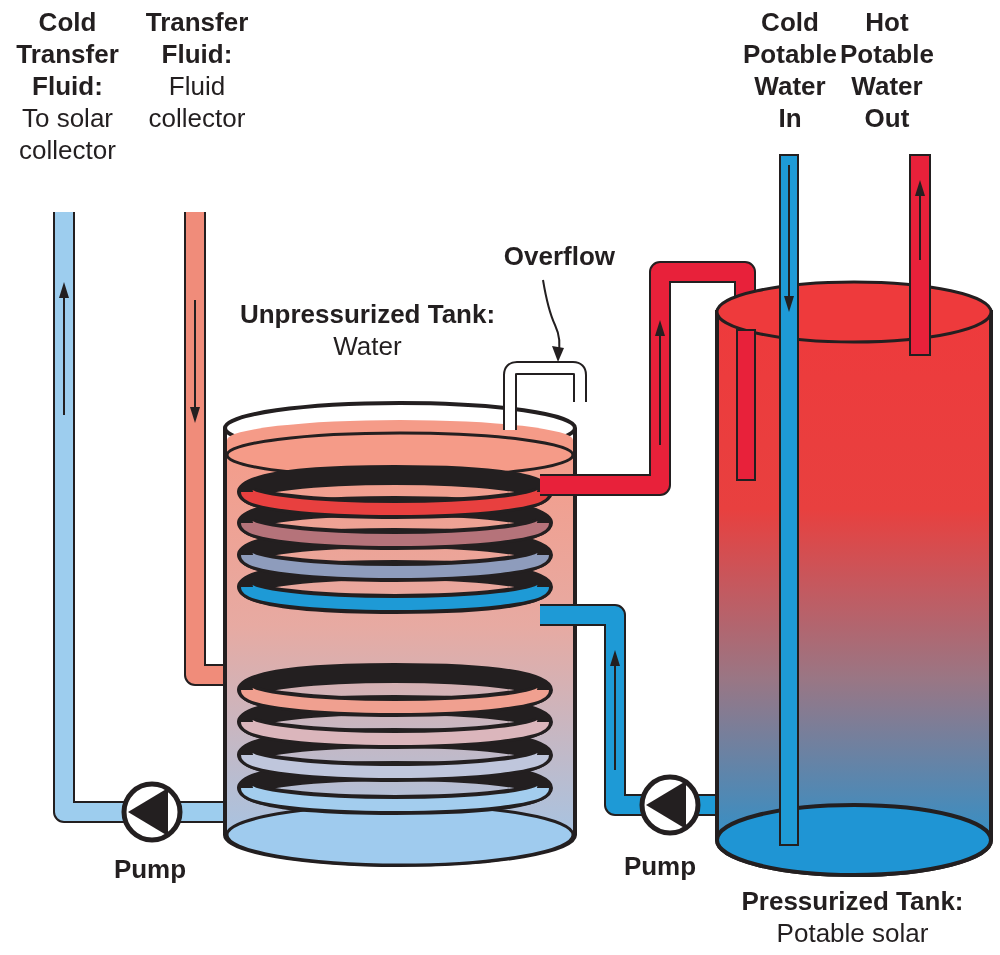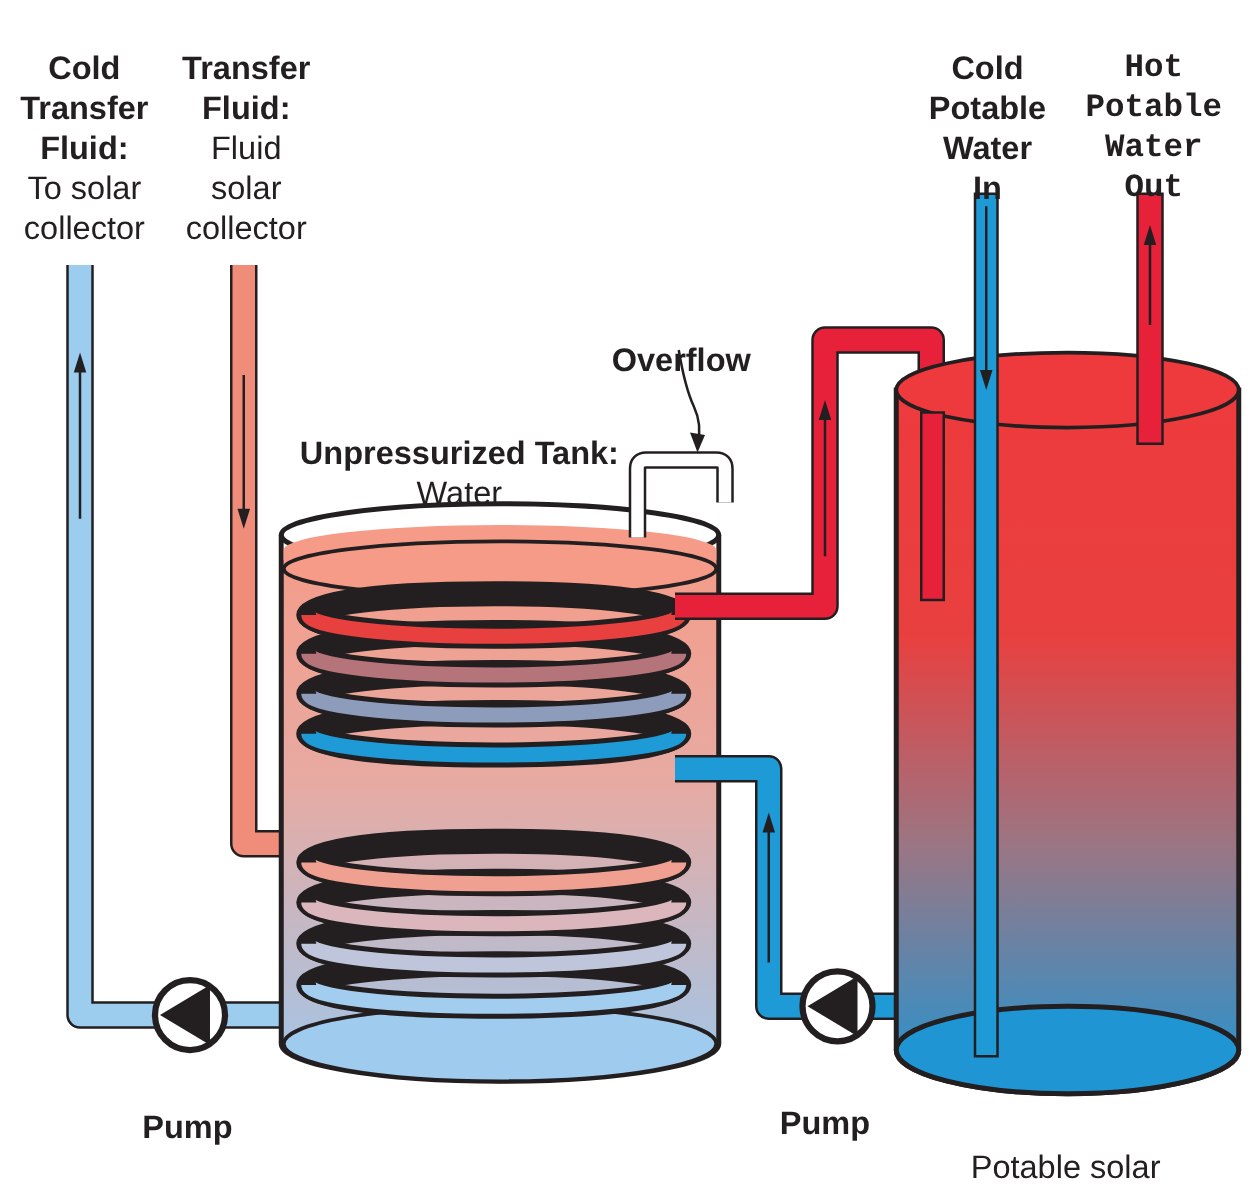--- a/index.html
+++ b/index.html
@@ -1,18 +1,18 @@
 <!DOCTYPE html>
 <html><head>
 <meta charset="utf-8">
 <style>
   html, body { margin:0; padding:0; background:#ffffff; }
   #stage { position:relative; width:1000px; height:955px; overflow:hidden; background:#fff; }
   svg { position:absolute; left:0; top:0; }
-  .lbl { position:absolute; font-family:"Liberation Sans", sans-serif; color:#231f20; text-align:center; line-height:32px; font-size:26px;margin-top:32px; }
+  .lbl { position:absolute; font-family:"Liberation Sans", sans-serif; color:#231f20; text-align:center; line-height:32px; font-size:26px; }
   .b { font-weight:bold; }
   .lbl div { white-space:nowrap; }
 </style>
 </head>
 <body>
 
 <div id="stage">
 <svg width="1000" height="955" viewBox="0 0 1000 955">
   <defs>
     <linearGradient id="gUnpress" x1="0" y1="0" x2="0" y2="1">
@@ -141,38 +141,38 @@
   <div class="b">Cold</div>
   <div class="b">Transfer</div>
   <div class="b">Fluid:</div>
   <div>To solar</div>
   <div>collector</div>
 </div>
 <div class="lbl" style="left:132px; top:6px; width:130px;">
   <div class="b">Transfer</div>
   <div class="b">Fluid:</div>
   <div>Fluid</div>
-  <div>solar</div>
   <div>collector</div>
 </div>
 <div class="lbl" style="left:735px; top:6px; width:110px;">
   <div class="b">Cold</div>
   <div class="b">Potable</div>
   <div class="b">Water</div>
   <div class="b">In</div>
 </div>
-<div class="lbl" style="left:868px; top:6px; width:110px;font-family:Liberation Mono, monospace;">
+<div class="lbl" style="left:832px; top:6px; width:110px;">
   <div class="b">Hot</div>
   <div class="b">Potable</div>
   <div class="b">Water</div>
   <div class="b">Out</div>
 </div>
-<div class="lbl b" style="left:475px; top:240px; width:140px;">Overflow</div>
-<div class="lbl" style="left:225px; top:314px; width:285px;">
+<div class="lbl b" style="left:475px; top:240px; width:140px;text-align:right;">Overflow</div>
+<div class="lbl" style="left:225px; top:298px; width:285px;">
   <div class="b">Unpressurized Tank:</div>
   <div>Water</div>
 </div>
 <div class="lbl b" style="left:100px; top:853px; width:100px;">Pump</div>
 <div class="lbl b" style="left:610px; top:850px; width:100px;">Pump</div>
 <div class="lbl" style="left:725px; top:885px; width:255px;">
+  <div class="b">Pressurized Tank:</div>
   <div>Potable solar</div>
 </div>
 </div>
 
 </body></html>

